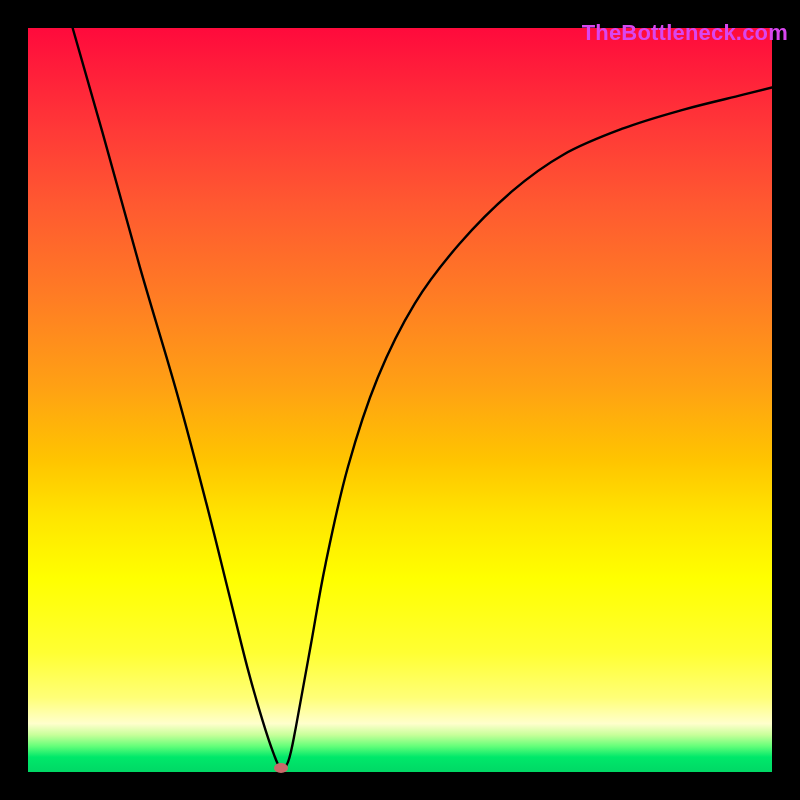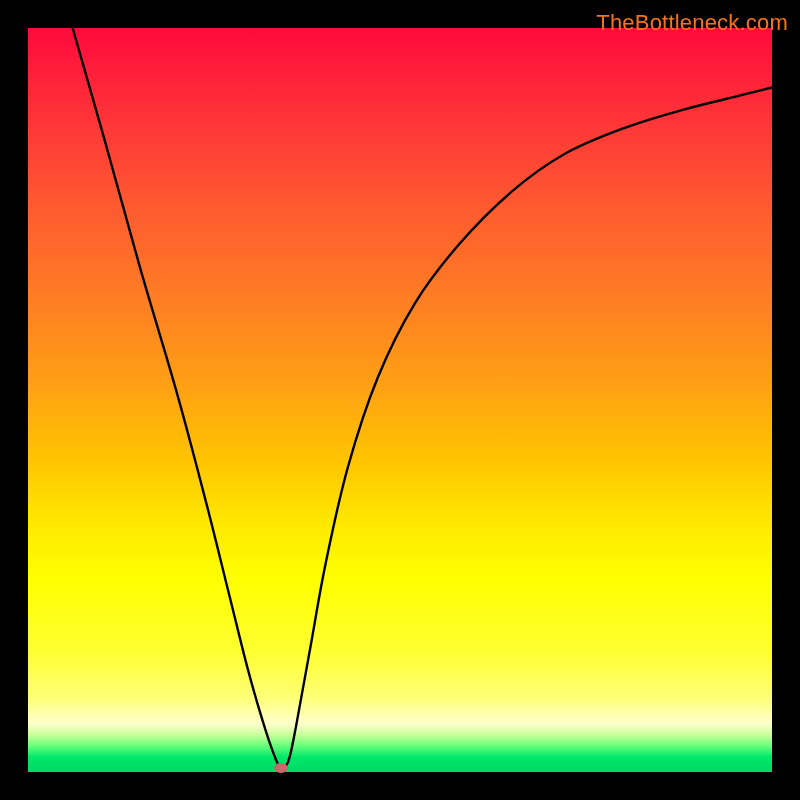--- a/index.html
+++ b/index.html
@@ -11,25 +11,25 @@
     font-family: Arial, Helvetica, sans-serif;
     overflow: hidden;
   }
   .container {
     position: relative;
     width: 800px;
     height: 800px;
   }
   .watermark {
     position: absolute;
-    top: 10px;
+    top: 20px;
     right: 12px;
-    color: #f97316;
+    color: #d946ef;
     font-size: 22px;
-    font-weight: 400;
+    font-weight: 700;
     letter-spacing: 0.2px;
     z-index: 10;
   }
   .frame {
     position: absolute;
     left: 28px;
     top: 28px;
     width: 744px;
     height: 744px;
     background: #000;

